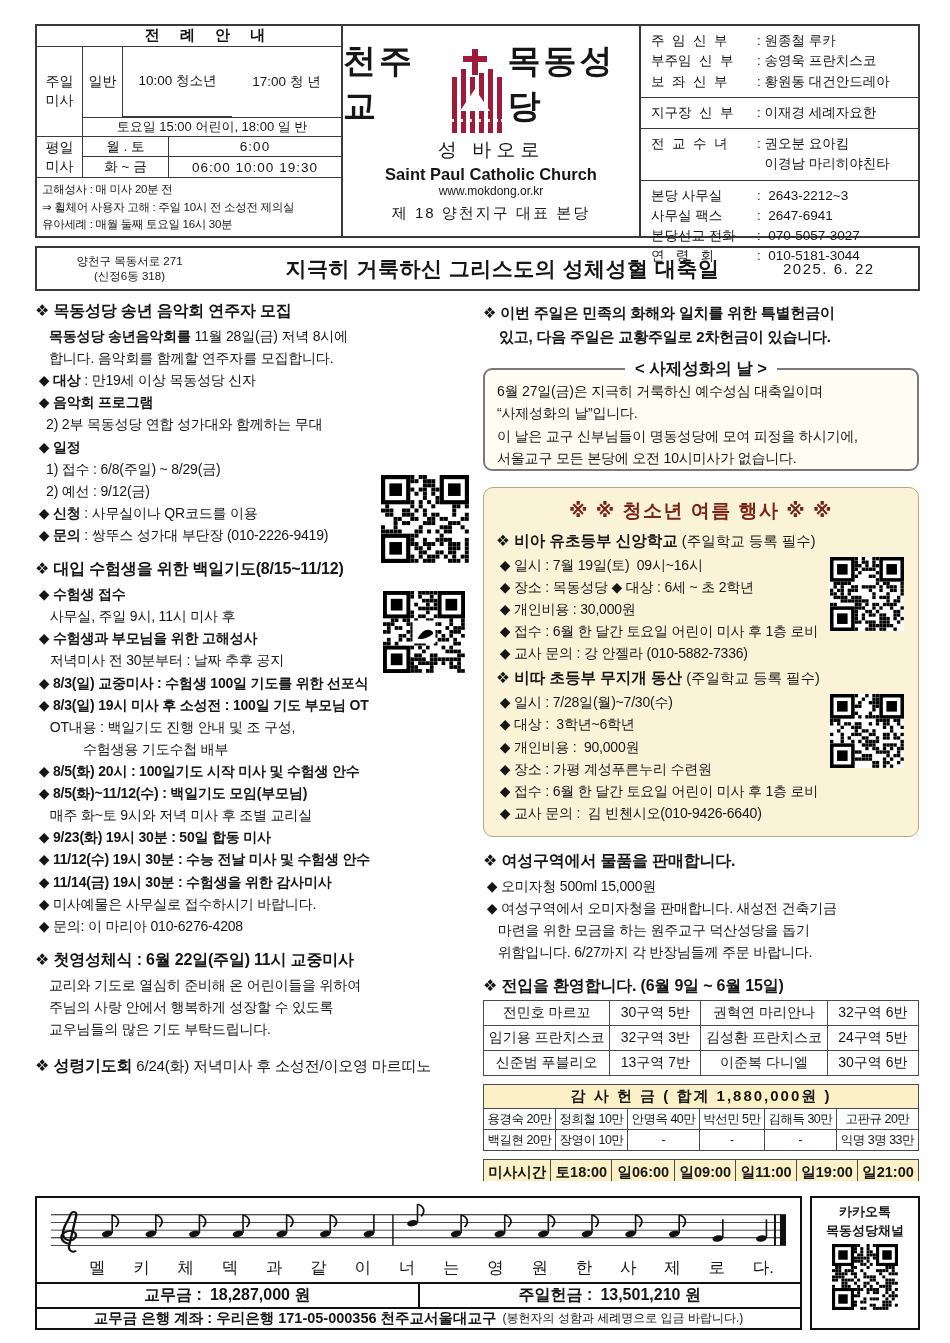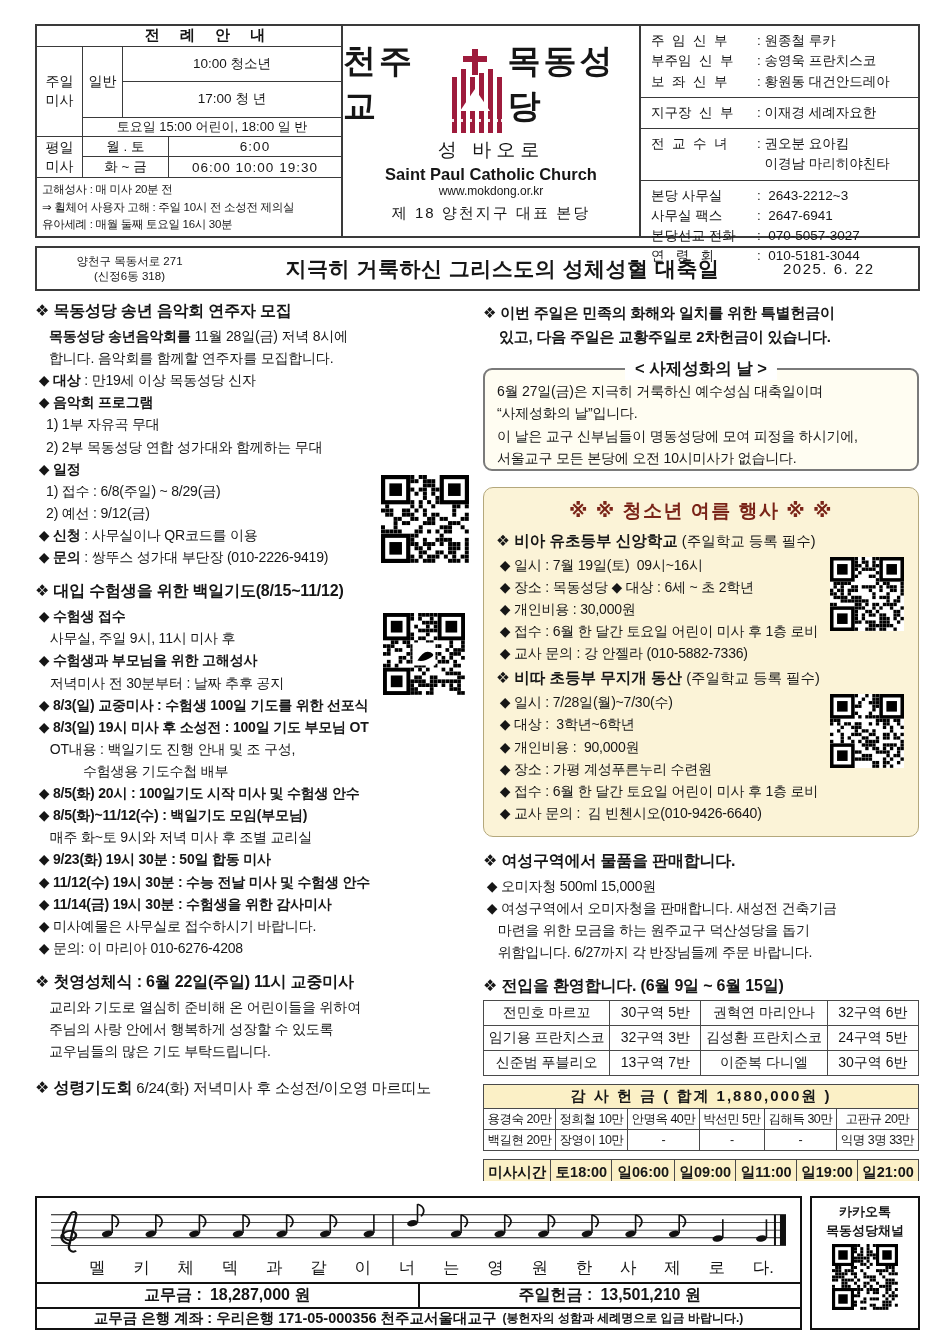--- a/index.html
+++ b/index.html
@@ -18,21 +18,21 @@
     font-weight:bold;letter-spacing:8px;border-bottom:1.5px solid #3a3a3a;font-size:15px;padding-left:40px;}
   .cell{display:flex;align-items:center;justify-content:center;text-align:center;box-sizing:border-box;}
   .brd-r{border-right:1.5px solid #3a3a3a;}
   .brd-b{border-bottom:1.5px solid #3a3a3a;}
   .blk1{display:flex;height:97px;border-bottom:1.5px solid #3a3a3a;}
   .blk1 .c1{width:46px;white-space:pre-line;line-height:1.35;}
   .b1r{flex:1;display:flex;flex-direction:column;}
   .b1top{display:flex;height:70px;border-bottom:1.5px solid #3a3a3a;}
   .b1top .ilban{width:40px;}
   .b1top .times{width:116px;white-space:pre-line;line-height:1.4;font-size:13.5px;}
-  .ycol{flex:1;display:flex;flex-direction:column;}
+  .ycol{flex:1;display:flex;}
   .ycol .cell{flex:1;font-size:13.5px;}
   .b1bot{flex:1;font-size:13px;}
   .blk2{display:flex;height:56px;border-bottom:1.5px solid #3a3a3a;}
   .blk2 .c1{width:46px;white-space:pre-line;line-height:1.35;}
   .b2r{flex:1;display:flex;flex-direction:column;}
   .b2row{flex:1;display:flex;}
   .b2row+.b2row{border-top:1.5px solid #3a3a3a;}
   .b2row .wk{width:86px;font-size:13.5px;}
   .b2row .wt{flex:1;font-size:13.5px;letter-spacing:1px;}
   .lit-notes{flex:1;padding:3px 5px;font-size:11.5px;line-height:1.5;white-space:pre-line;letter-spacing:-0.3px;}
@@ -84,21 +84,21 @@
   .mass-tbl .hd{background:#fbf0c6;font-weight:bold;}
   
   .foot{position:absolute;left:35px;right:30px;top:1196px;height:134px;display:flex;gap:8px;}
   .fmain{flex:1;border:2.5px solid #111;box-sizing:border-box;display:flex;flex-direction:column;}
   .staffwrap{padding:3px 8px 0;}
   .lyrics{display:flex;justify-content:space-between;padding:0 26px 3px 52px;font-size:16.5px;}
   .moneyrow{display:flex;border-top:2.5px solid #111;height:31px;}
   .mcell{flex:1;display:flex;align-items:center;justify-content:center;gap:8px;font-weight:bold;font-size:16px;}
   .mcell+.mcell{border-left:2.5px solid #111;}
   .bankrow{border-top:2.5px solid #111;flex:1;display:flex;align-items:center;justify-content:center;gap:6px;font-weight:bold;font-size:14.5px;}
-  .bank-note{font-size:12px;font-weight:bold;}
+  .bank-note{font-size:12px;font-weight:normal;}
   .kakao{width:110px;border:2.5px solid #111;box-sizing:border-box;display:flex;flex-direction:column;align-items:center;padding:5px 4px 4px;gap:1px;}
   .ktxt{font-weight:bold;font-size:13px;}
   .kqr{width:66px;height:66px;margin-top:3px;}
 </style>
 </head>
 <body>
 
 <div class="page">
 
   <div class="hdr">
@@ -239,21 +239,20 @@
   <div class="cols">
 
     <div class="col">
 
       <div class="sec">
         <div class="sec-title">❖ 목동성당 송년 음악회 연주자 모집</div>
         <div class="ln" style="padding-left:14px"><span class="b">목동성당 송년음악회를</span><span> 11월 28일(금) 저녁 8시에
 합니다. 음악회를 함께할 연주자를 모집합니다.</span></div>
         <div class="ln"><span class="b"> ◆ 대상</span><span> : 만19세 이상 목동성당 신자</span></div>
         <div class="ln"><span class="b"> ◆ 음악회 프로그램</span><span></span></div>
-        <div class="ln"><span class="b"></span><span>   1) 1부 자유곡 무대</span></div>
         <div class="ln"><span class="b"></span><span>   2) 2부 목동성당 연합 성가대와 함께하는 무대</span></div>
         <div class="ln"><span class="b"> ◆ 일정</span><span></span></div>
         <div class="ln"><span class="b"></span><span>   1) 접수 : 6/8(주일) ~ 8/29(금)</span></div>
         <div class="ln"><span class="b"></span><span>   2) 예선 : 9/12(금)</span></div>
         <div class="ln"><span class="b"> ◆ 신청</span><span> : 사무실이나 QR코드를 이용</span></div>
         <div class="ln"><span class="b"> ◆ 문의</span><span> : 쌍뚜스 성가대 부단장 (010-2226-9419)</span></div>
         <div class="qr" style="right:2px;top:174px;width:88px;height:88px">
             <svg viewBox="0 0 100 100" width="100%" height="100%">
               <rect x="33.333333333333336" y="0" width="4.523809523809524" height="4.523809523809524" fill="#000"></rect>
               <rect x="42.857142857142854" y="0" width="4.523809523809524" height="4.523809523809524" fill="#000"></rect>

